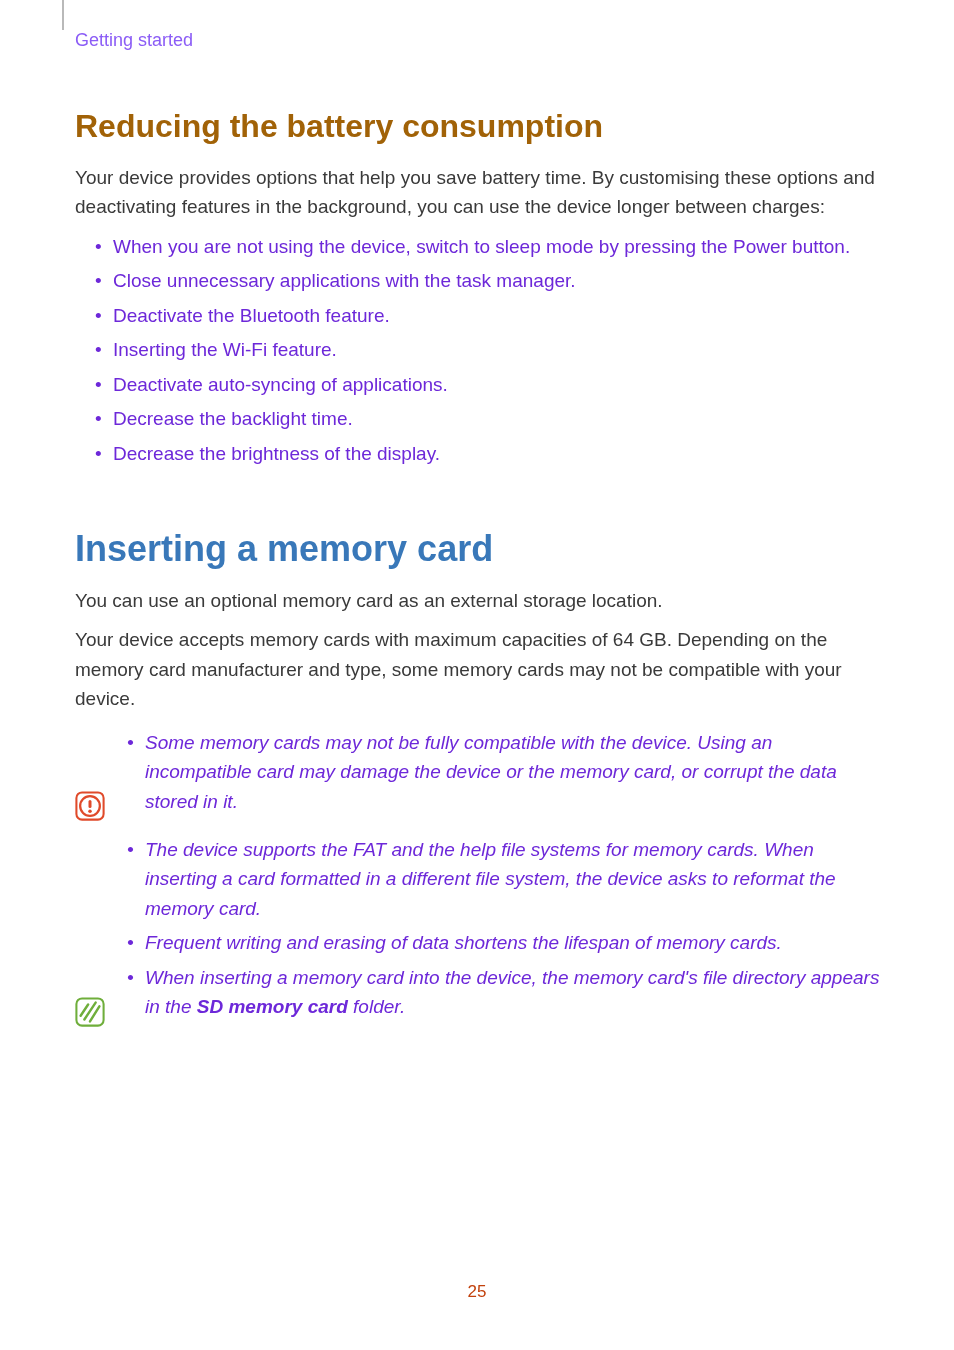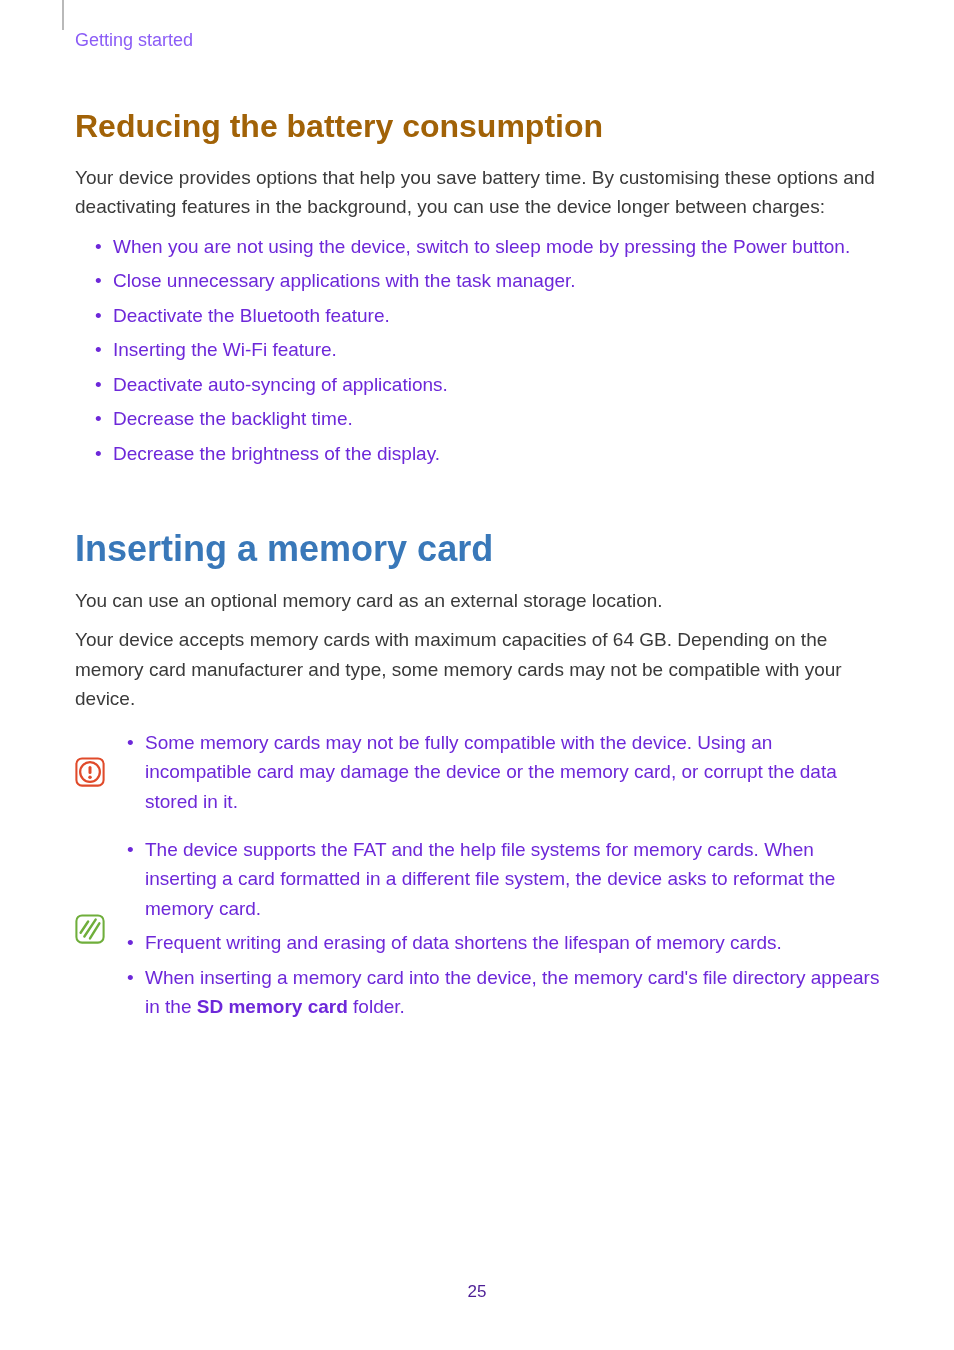--- a/index.html
+++ b/index.html
@@ -67,23 +67,24 @@
   }
   .main-heading {
     color: #3978b9;
     font-size: 36px;
     font-weight: 700;
     margin-top: 60px;
     margin-bottom: 16px;
   }
   .callout {
     display: flex;
-    align-items: center;
+    align-items: flex-end;
     margin-top: 10px;
     margin-bottom: 8px;
+    font-style: italic;
   }
   .callout-icon {
     flex: 0 0 52px;
     display: flex;
     align-items: flex-start;
   }
   .callout-icon svg {
     width: 30px;
     height: 30px;
   }
@@ -93,21 +94,21 @@
   .callout-body .bullet-list {
     margin-left: 0;
   }
   .inline-bold { font-weight: 700; }
   .page-number {
     position: absolute;
     width: 100%;
     text-align: center;
     bottom: 48px;
     font-size: 17px;
-    color: #4c1d95;
+    color: #c2410c;
   }
 </style>
 </head>
 <body>
 
 <div class="header-rule"></div>
 <div class="header-breadcrumb">Getting started</div>
 
 <div class="content">
 

